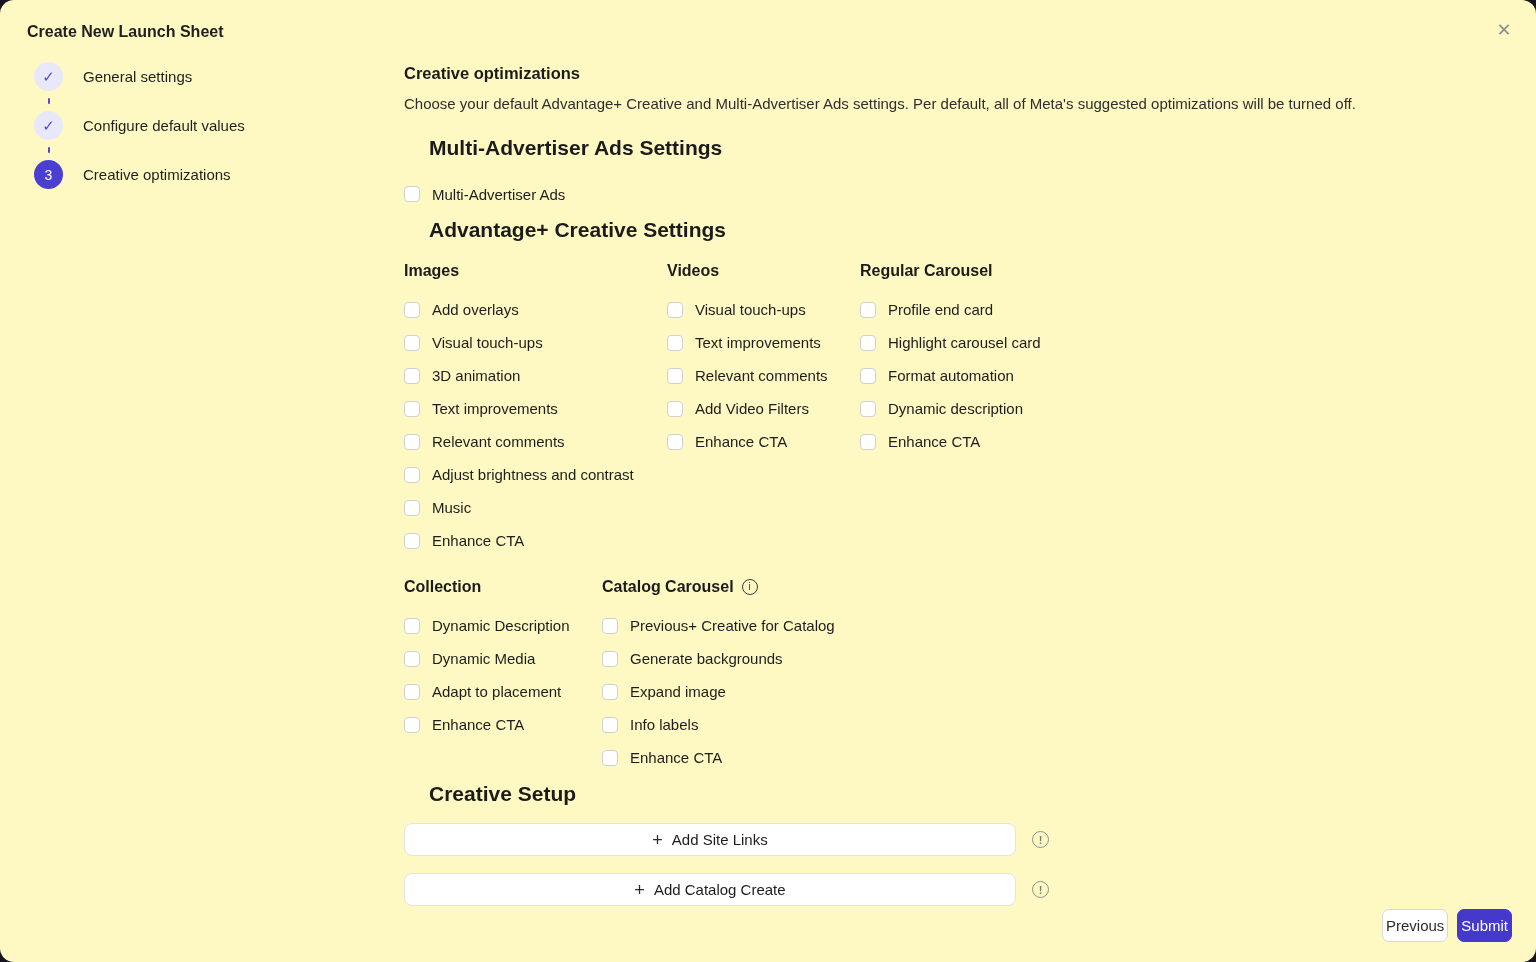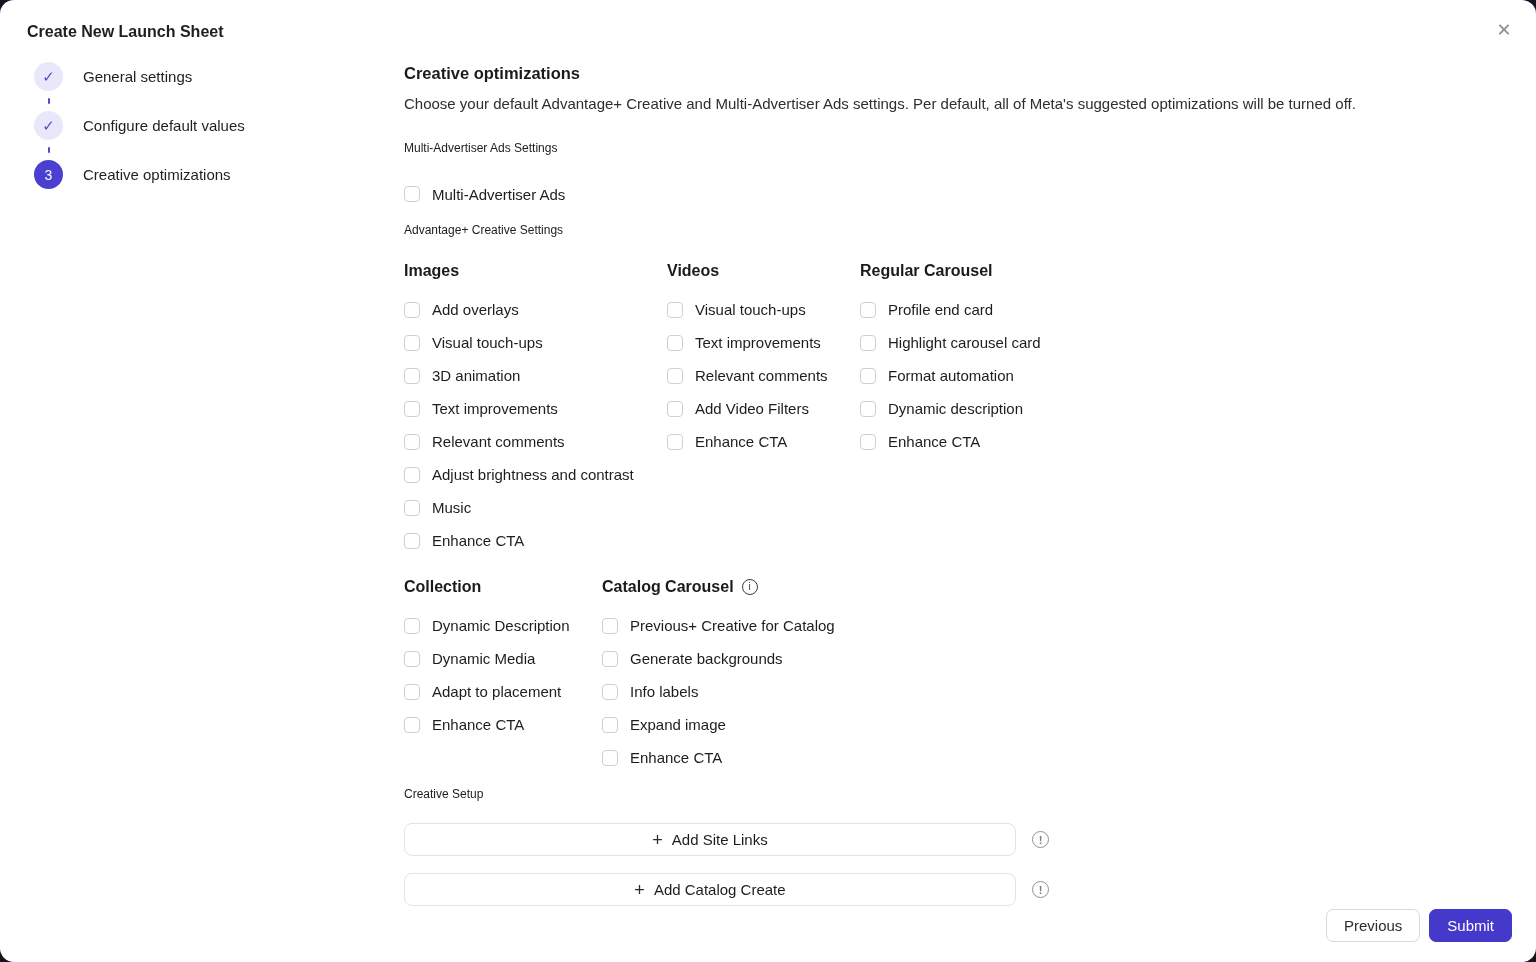--- a/index.html
+++ b/index.html
@@ -6,21 +6,21 @@
   html,body { width:1536px; height:962px; }
   body {
     background:#17141f;
     font-family:"Liberation Sans", sans-serif;
     color:#1d1d1d;
     overflow:hidden;
   }
   .modal {
     position:relative;
     width:1536px; height:962px;
-    background:#ffffff;
+    background:#fef9c3;
     border-radius:14px;
     overflow:hidden;
   }
   .modal-title {
     position:absolute; left:27px; top:23px;
     font-size:16px; font-weight:700; color:#1f1f1f;
   }
   .close {
     position:absolute; right:20px; top:18px;
     font-size:18px; color:#8f8f8f; cursor:pointer;
@@ -38,21 +38,21 @@
   .bubble.active { background:#4b3fd1; color:#ffffff; font-weight:400; }
   .step-label { font-size:15px; color:#1f1f1f; white-space:nowrap; }
   .dash {
     width:2px; height:6px; border-radius:2px;
     background:#5348ce; margin:7px 0 7px 13.5px;
   }
   
   .content { position:absolute; left:404px; top:64px; width:1012px; }
   .h-section { font-size:16.5px; font-weight:700; color:#1b1b1b; line-height:18px; margin-bottom:14px; }
   .desc { font-size:15px; color:#2e2e2e; line-height:16px; margin-bottom:27px; }
-  .h-sub { font-size:12px; font-weight:400; color:#1b1b1b; line-height:18px; }
+  .h-sub { font-size:21px; font-weight:700; color:#1b1b1b; line-height:18px;margin-left:25px; }
   .h-maa { margin-bottom:26px; }
   .h-acs { margin-top:16px; margin-bottom:22px; }
   .h-setup { margin-top:11px; margin-bottom:20px; }
   .cb-row {
     display:flex; align-items:center; gap:12px;
     height:33px; cursor:pointer; white-space:nowrap;
   }
   .cb-row.single { height:22px; margin-bottom:16px; }
   .cb {
     width:16px; height:16px; flex:0 0 16px;
@@ -90,21 +90,21 @@
     width:17px; height:17px; border-radius:50%;
     border:1.5px solid #909090; color:#7c7c7c;
     font-size:11px; font-weight:700;
     display:inline-flex; align-items:center; justify-content:center;
     margin-left:16px; cursor:pointer;
   }
   
   .footer { position:absolute; right:24px; bottom:20px; display:flex; gap:9px; }
   .btn {
     height:33px; border-radius:7px; font-size:15px; cursor:pointer;
-    font-family:"Liberation Sans", sans-serif; padding:0 17px;
+    font-family:"Liberation Sans", sans-serif; padding:0 3px;
   }
   .btn-prev { background:#ffffff; border:1px solid #d8d8d8; color:#2b2b2b; }
   .btn-submit { background:#4539cc; border:1px solid #4539cc; color:#ffffff; }
 </style>
 </head>
 <body>
 
 <div class="modal">
 
   <div class="modal-title">Create New Launch Sheet</div>
@@ -259,25 +259,25 @@
           <div class="cb-row">
             <span class="cb"></span>
             <span class="cb-label">Previous+ Creative for Catalog</span>
           </div>
           <div class="cb-row">
             <span class="cb"></span>
             <span class="cb-label">Generate backgrounds</span>
           </div>
           <div class="cb-row">
             <span class="cb"></span>
+            <span class="cb-label">Expand image</span>
+          </div>
+          <div class="cb-row">
+            <span class="cb"></span>
             <span class="cb-label">Info labels</span>
-          </div>
-          <div class="cb-row">
-            <span class="cb"></span>
-            <span class="cb-label">Expand image</span>
           </div>
           <div class="cb-row">
             <span class="cb"></span>
             <span class="cb-label">Enhance CTA</span>
           </div>
         </div>
     </div>
 
     <div class="h-sub h-setup">Creative Setup</div>
 

